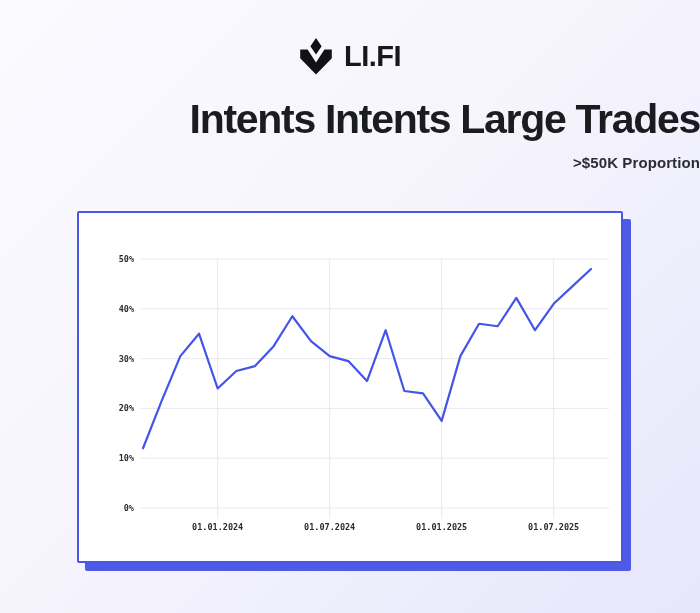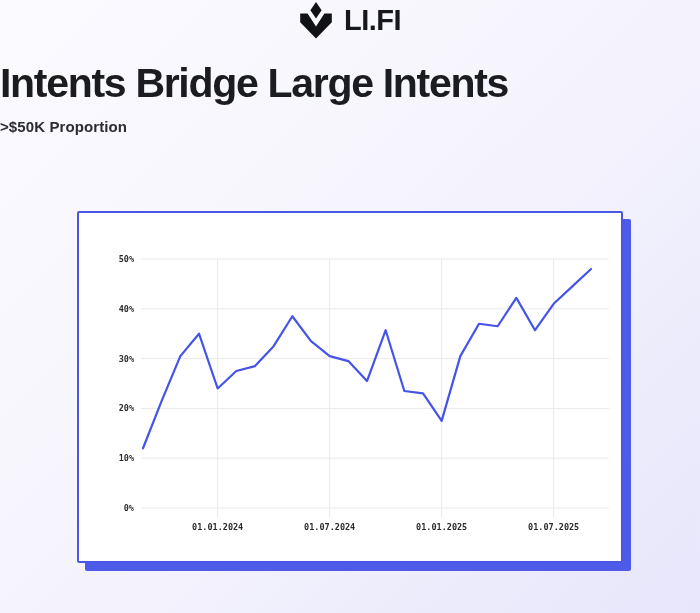--- a/index.html
+++ b/index.html
@@ -10,21 +10,22 @@
     width: 700px;
     height: 613px;
     overflow: hidden;
     font-family: "Liberation Sans", sans-serif;
     background: linear-gradient(135deg, #fafaff 0%, #f6f5fd 45%, #e7e6fb 100%);
     position: relative;
   }
 
   
   .header {
-    text-align: left;
+    padding-top: 36px;
+    text-align: right;
   }
   .brand {
     display: flex;
     align-items: center;
     justify-content: center;
     gap: 11px;
     height: 40px;
   }
   .brand-mark {
     width: 34px;
@@ -111,21 +112,21 @@
 <div class="header">
 
   <div class="brand">
     <svg class="brand-mark" viewBox="0 0 34 38" aria-hidden="true">
       <path d="M17 1 L22.6 9.2 L17 17.4 L11.4 9.2 Z" fill="#111216"></path>
       <path d="M1.2 12.5 L8.6 12.5 L17 25.4 L25.4 12.5 L32.8 12.5 L32.8 21.2 L17 37.4 L1.2 21.2 Z" fill="#111216"></path>
     </svg>
     <span class="brand-name">LI.FI</span>
   </div>
 
-  <h1 class="page-title">Intents Bridge Large Intents</h1>
+  <h1 class="page-title">Intents Intents Large Trades</h1>
   <p class="page-subtitle">&gt;$50K Proportion</p>
 </div>
 
 <div class="card-wrap">
   <div class="card-shadow"></div>
   <div class="card">
     <svg class="chart-svg" viewBox="0 0 546 352">
       <g id="gridlines">
           <line x1="62" x2="530" y1="295" y2="295" class="gridline"></line>
           <line x1="62" x2="530" y1="245.2" y2="245.2" class="gridline"></line>

